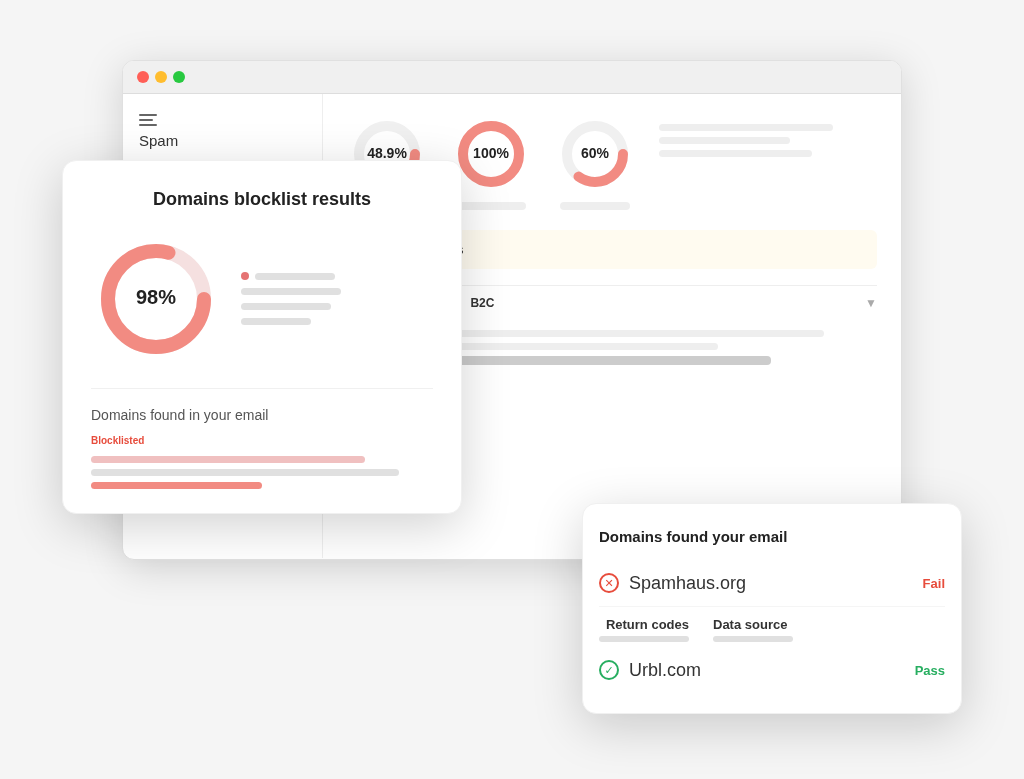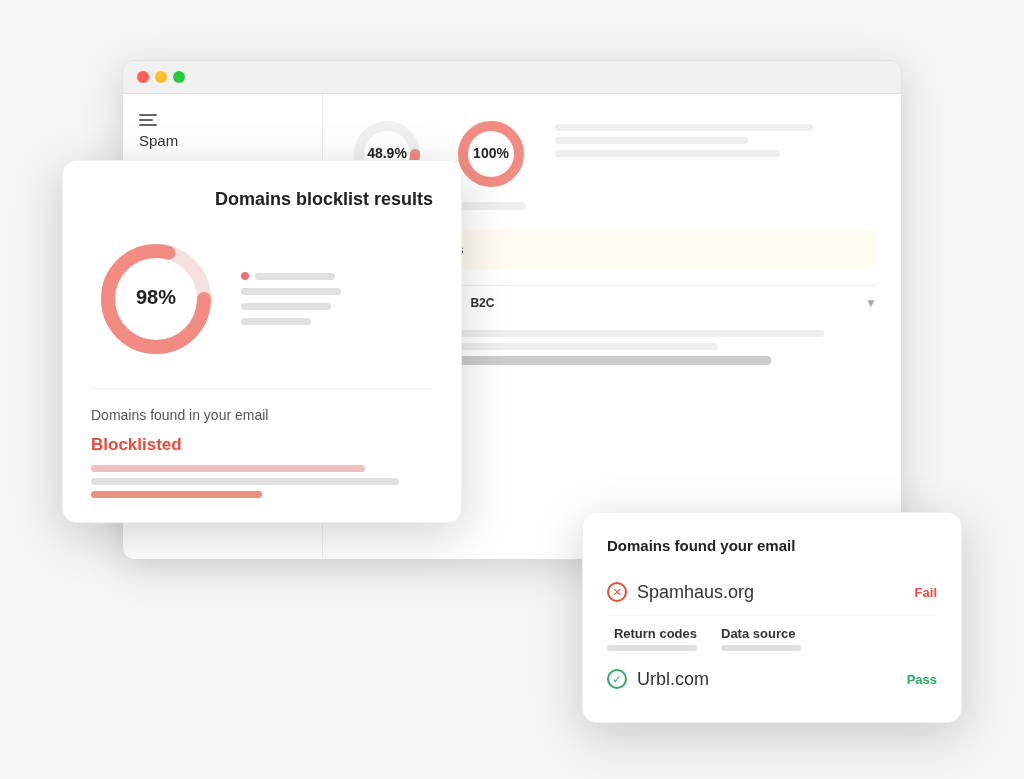--- a/index.html
+++ b/index.html
@@ -205,21 +205,21 @@
       border: 1.5px solid #f0f0f0;
       padding: 28px 28px 24px;
       z-index: 10;
     }
 
     .card-left-title {
       font-size: 18px;
       font-weight: 700;
       color: #222;
       margin-bottom: 24px;
-      text-align: right;
+      text-align: center;
     }
 
     .donut-center-wrap {
       display: flex;
       align-items: center;
       gap: 20px;
       margin-bottom: 24px;
     }
 
     .big-donut-svg {
@@ -259,43 +259,43 @@
       margin-bottom: 18px;
     }
 
     .domains-title {
       font-size: 14px;
       color: #555;
       margin-bottom: 12px;
     }
 
     .blocklisted-label {
-      font-size: 17px;
+      font-size: 10px;
       font-weight: 600;
       color: #e74c3c;
       margin-bottom: 10px;
     }
 
     .card-lines {
       display: flex;
       flex-direction: column;
       gap: 6px;
     }
 
     
     .card-right {
       position: absolute;
-      bottom: 17px;
+      bottom: 26px;
       right: 0px;
       width: 380px;
       background: #fff;
       border-radius: 14px;
       box-shadow: 0 12px 50px rgba(0,0,0,0.18);
       border: 1.5px solid #f0f0f0;
-      padding: 24px 24px 20px;
+      padding: 24px 16px 20px;
       z-index: 10;
     }
 
     .card-right-title {
       font-size: 15px;
       font-weight: 600;
       color: #222;
       margin-bottom: 16px;
     }
 
@@ -424,20 +424,28 @@
           </div>
 
           <div class="donut-wrap">
             <svg class="donut-svg" viewBox="0 0 80 80">
               <circle cx="40" cy="40" r="28" fill="none" stroke="#f28b82" stroke-width="10"></circle>
               <text class="donut-text" x="40" y="40">100%</text>
             </svg>
             <div class="donut-placeholder"></div>
           </div>
 
+          <div class="donut-wrap">
+            <svg class="donut-svg" viewBox="0 0 80 80">
+              <circle cx="40" cy="40" r="28" fill="none" stroke="#f0f0f0" stroke-width="10"></circle>
+              <circle cx="40" cy="40" r="28" fill="none" stroke="#f28b82" stroke-width="10" stroke-dasharray="105.6 175.9" stroke-dashoffset="44" stroke-linecap="round"></circle>
+              <text class="donut-text" x="40" y="40">60%</text>
+            </svg>
+            <div class="donut-placeholder"></div>
+          </div>
 
           <div style="flex:1;padding-top:10px;">
             <div style="height:7px;background:#eee;border-radius:4px;width:80%;margin-bottom:6px;"></div>
             <div style="height:7px;background:#eee;border-radius:4px;width:60%;margin-bottom:6px;"></div>
             <div style="height:7px;background:#eee;border-radius:4px;width:70%;"></div>
           </div>
         </div>
 
         <div class="warning-row">
           <span class="warning-icon">⚠️</span>

